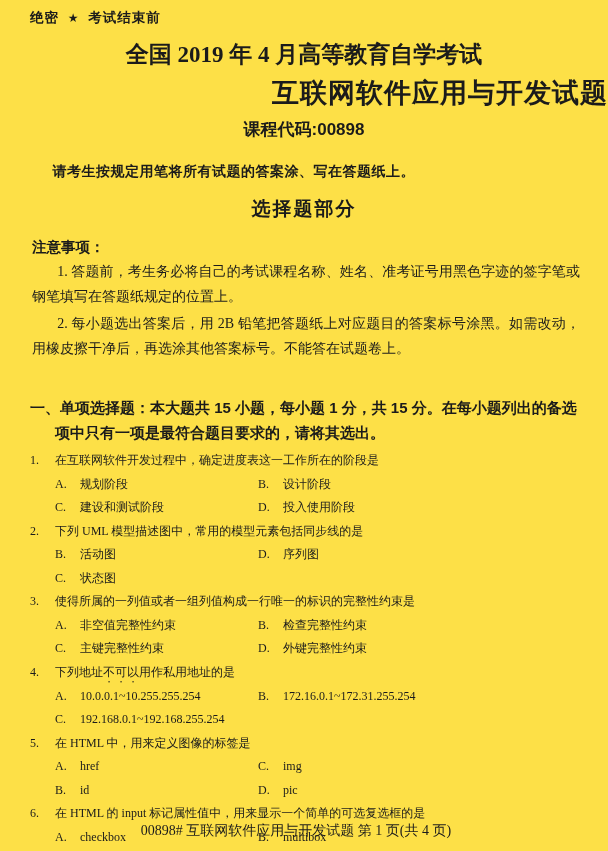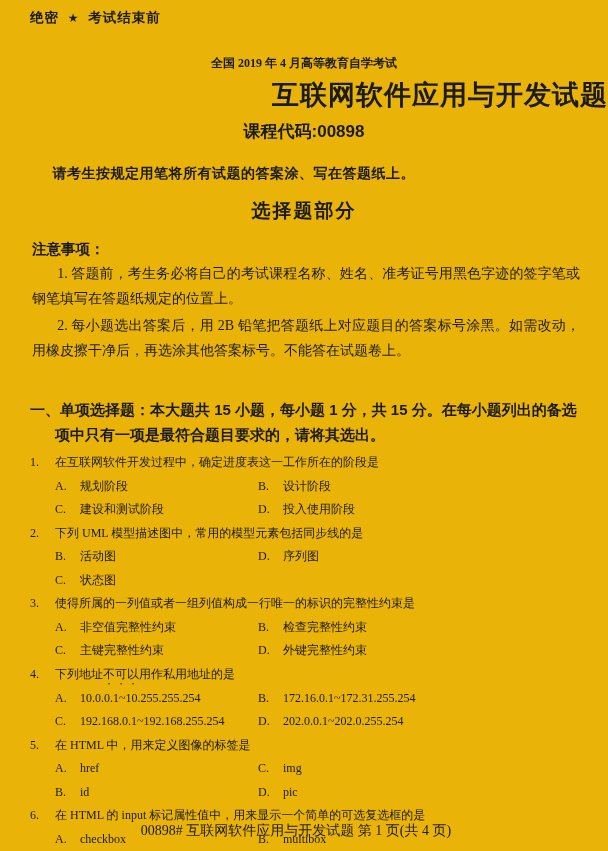--- a/index.html
+++ b/index.html
@@ -6,36 +6,36 @@
   body {
     width: 608px; height: 851px;
     background: #fdfdfc;
     color: #1b1b1b;
     font-family: "Liberation Serif", "DejaVu Serif", serif;
     overflow: hidden;
   }
   .page {
     position: relative;
     width: 608px; height: 851px;
-    background: #eab308;
+    background: #fde047;
     box-sizing: border-box;
   }
   .hei { font-family: "Liberation Sans", "DejaVu Sans", sans-serif; font-weight: 700; }
 
   .classification {
     padding: 9px 0 0 30px;
     font-size: 13.5px;
     letter-spacing: 1px;
   }
   .classification .star { font-size: 12px; padding: 0 4px; }
 
   .title-line1 {
-    margin-top: 28px;
-    text-align: center;
-    font-size: 12px;
+    margin-top: 12px;
+    text-align: center;
+    font-size: 23px;
     font-weight: 700;
     font-family: "Liberation Serif", "DejaVu Serif", serif;
   }
   .title-line2 {
     margin-top: 5px;
     text-align: right;
     font-size: 27px;
     letter-spacing: 1px;
   }
   .course-code {
@@ -172,21 +172,20 @@
     </div>
 
     <div class="question">
       <div class="stem">
         <span class="qnum">4.</span><span>下列地址</span><span class="u-dots">不可以</span><span>用作私用地址的是</span>
       </div>
       <div class="options">
         <span class="opt"><span class="opt-label">A.</span><span>10.0.0.1~10.255.255.254</span></span>
         <span class="opt"><span class="opt-label">B.</span><span>172.16.0.1~172.31.255.254</span></span>
         <span class="opt"><span class="opt-label">C.</span><span>192.168.0.1~192.168.255.254</span></span>
-        <span class="opt"><span class="opt-label">D.</span><span>202.0.0.1~202.0.255.254</span></span>
       </div>
     </div>
 
     <div class="question">
       <div class="stem">
         <span class="qnum">5.</span><span>在 HTML 中，用来定义图像的标签是</span>
       </div>
       <div class="options">
         <span class="opt"><span class="opt-label">A.</span><span>href</span></span>
         <span class="opt"><span class="opt-label">C.</span><span>img</span></span>

